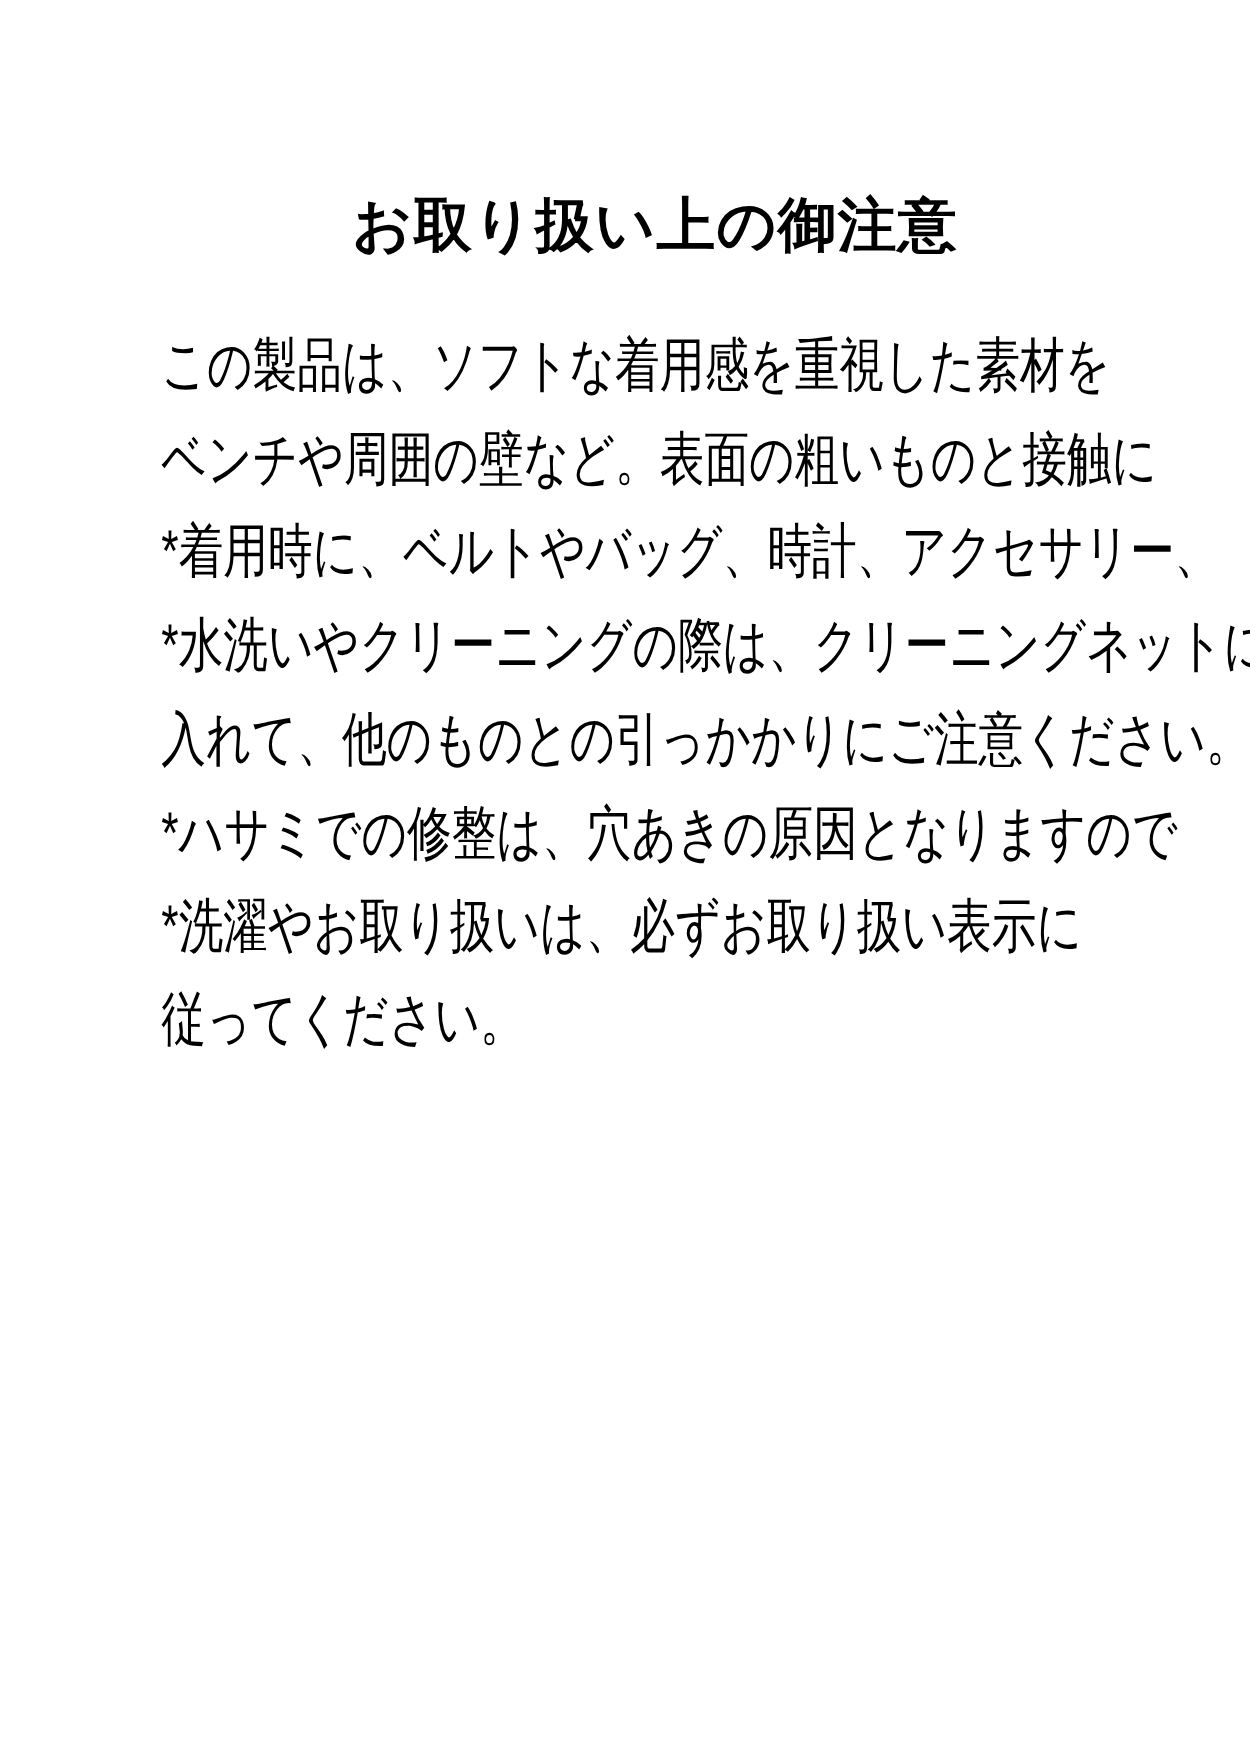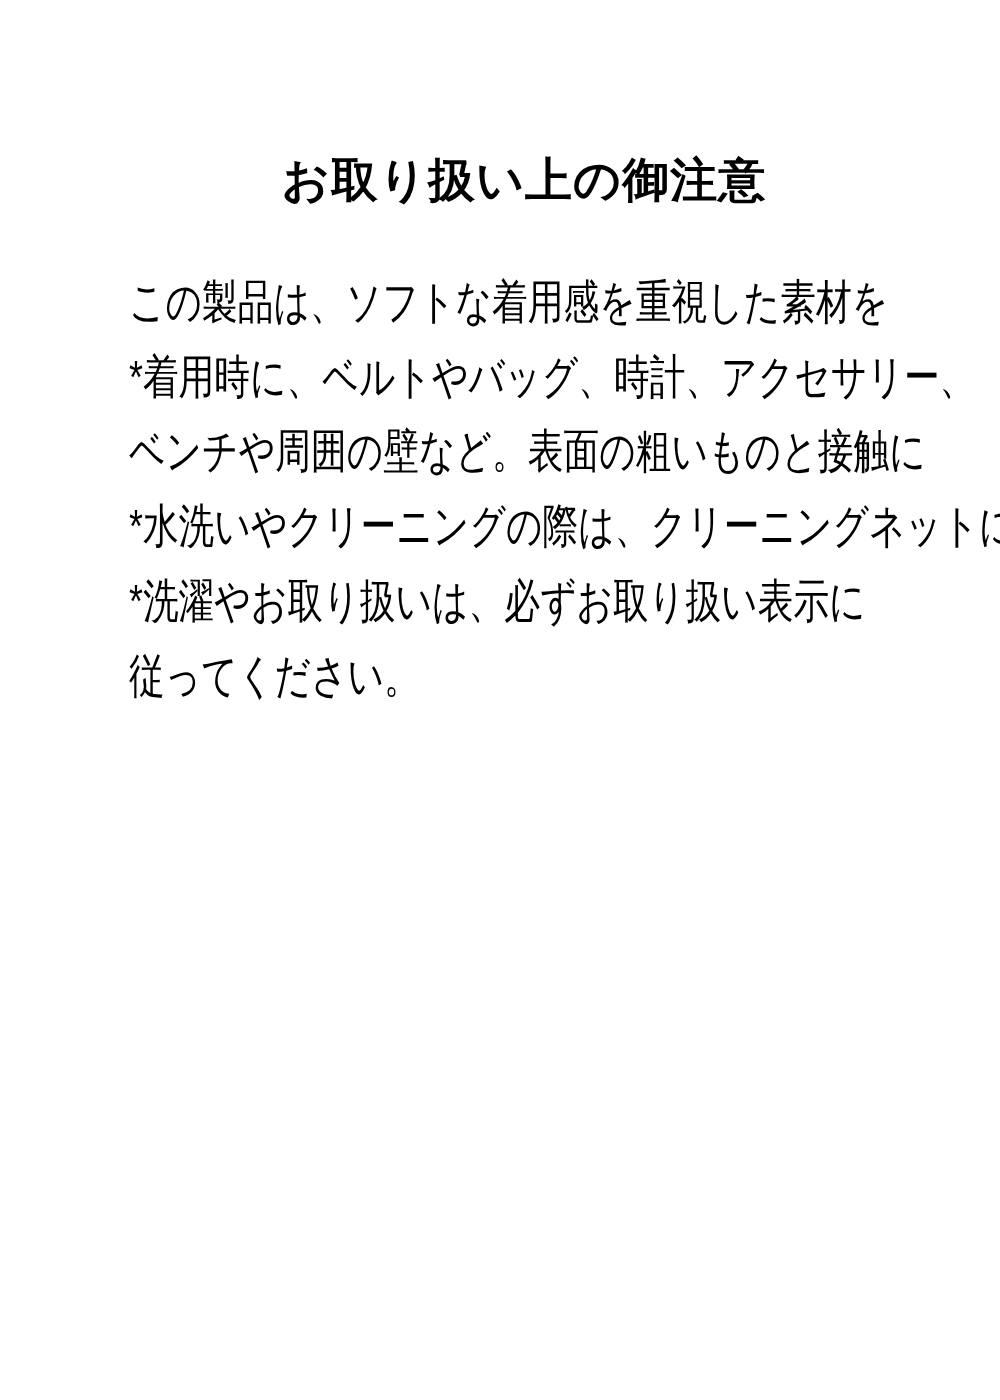--- a/index.html
+++ b/index.html
@@ -24,21 +24,21 @@
     width: 1000px;
     text-align: center;
     font-size: 47px;
     font-weight: 700;
     letter-spacing: 1px;
     color: #000000;
     white-space: nowrap;
   }
   .body-text {
     position: absolute;
-    top: 265px;
+    top: 255px;
     left: 105px;
     width: 830px;
   }
   .line {
     height: 74.8px;
     display: flex;
     align-items: center;
     white-space: nowrap;
     overflow: visible;
   }
@@ -67,27 +67,33 @@
 
 <div class="page">
 
   <h1 class="doc-title">お取り扱い上の御注意</h1>
 
   <div class="body-text">
     <div class="line">
         <span>この製品は、ソフトな着用感を重視した素材を</span>
       </div>
     <div class="line">
+        <span>ベンチや周囲の壁など。表面の粗いものと接触に</span>
+      </div>
+    <div class="line">
         <span>*着用時に、ベルトやバッグ、時計、アクセサリー、</span>
       </div>
     <div class="line">
-        <span>ベンチや周囲の壁など。表面の粗いものと接触に</span>
+        <span>*水洗いやクリーニングの際は、クリーニングネットに</span>
       </div>
     <div class="line">
-        <span>*水洗いやクリーニングの際は、クリーニングネットに</span>
+        <span>入れて、他のものとの引っかかりにご注意ください。</span>
+      </div>
+    <div class="line">
+        <span>*ハサミでの修整は、穴あきの原因となりますので</span>
       </div>
     <div class="line">
         <span>*洗濯やお取り扱いは、必ずお取り扱い表示に</span>
       </div>
     <div class="line">
         <span>従ってください。</span>
       </div>
   </div>
 
   <div class="page-code">B-66</div>

